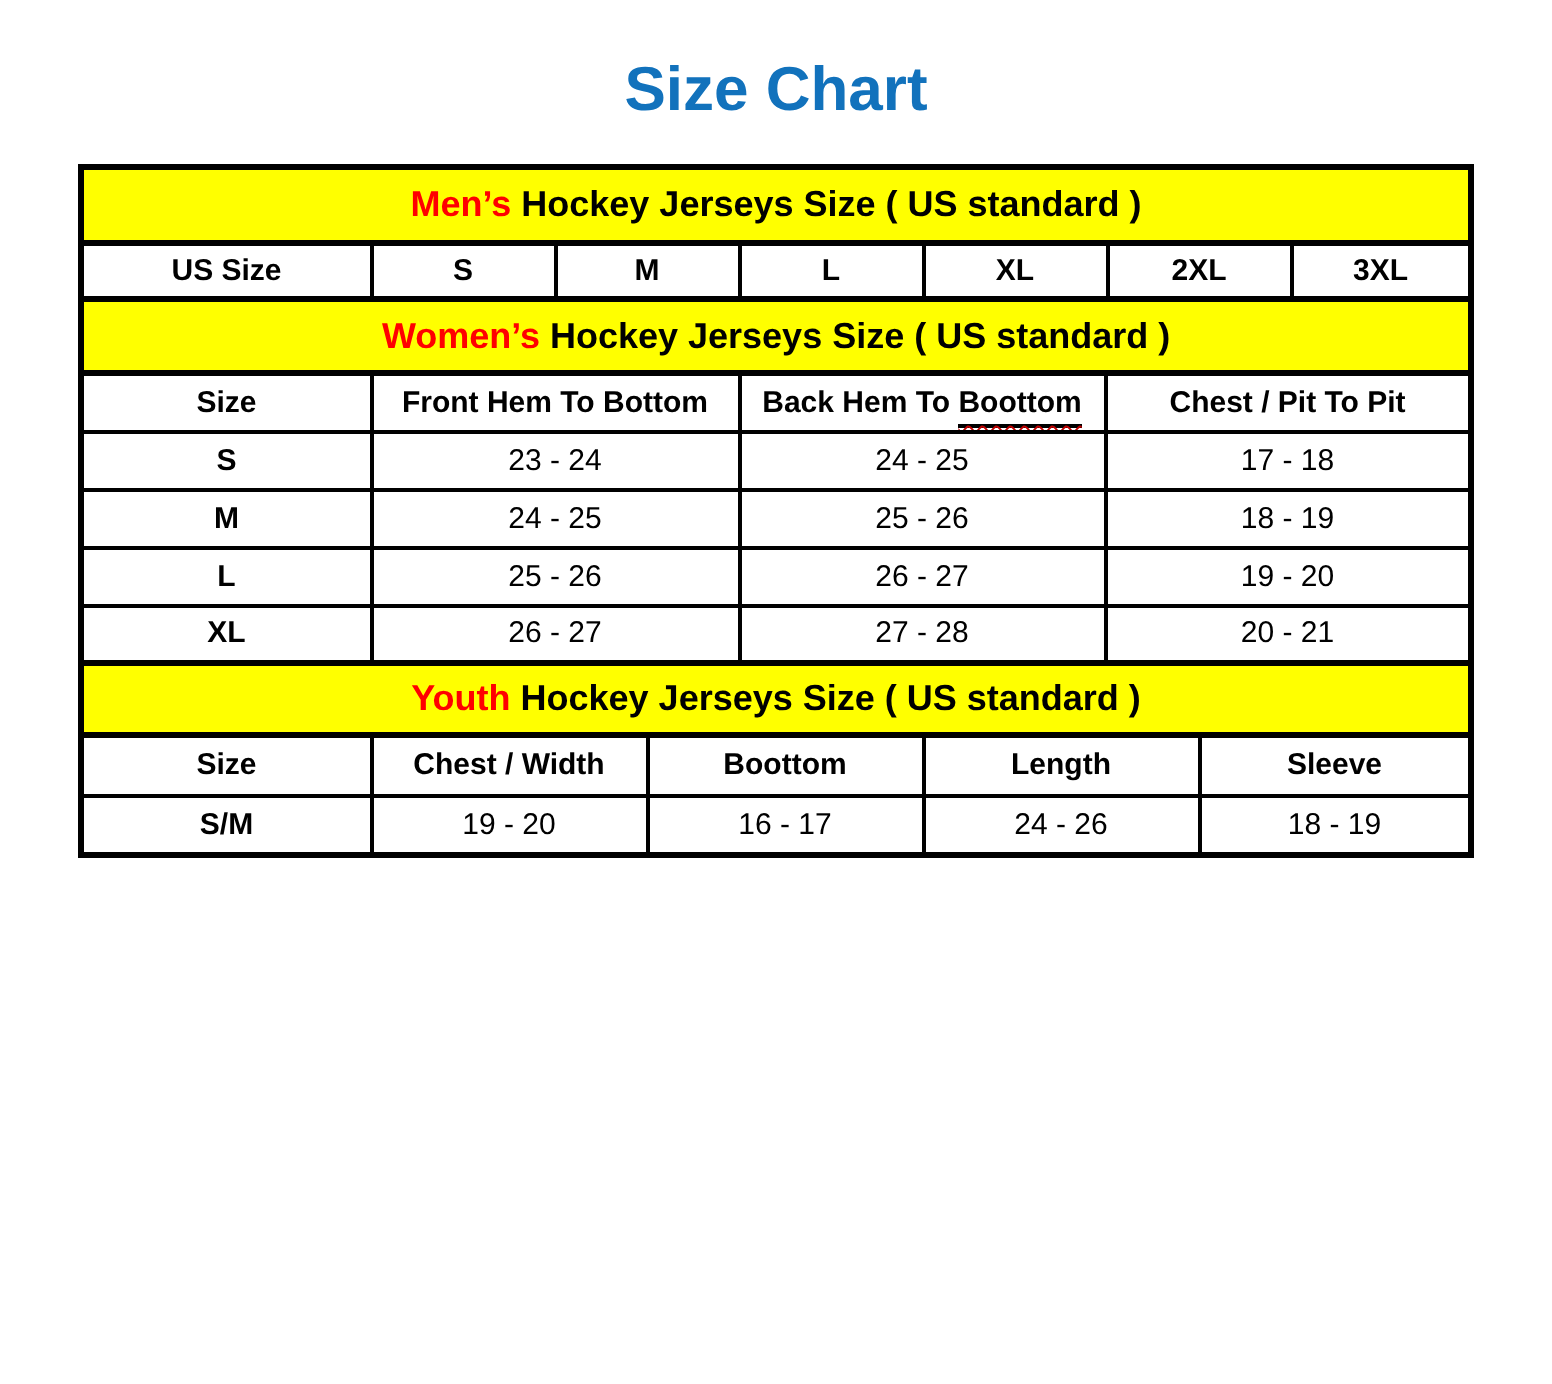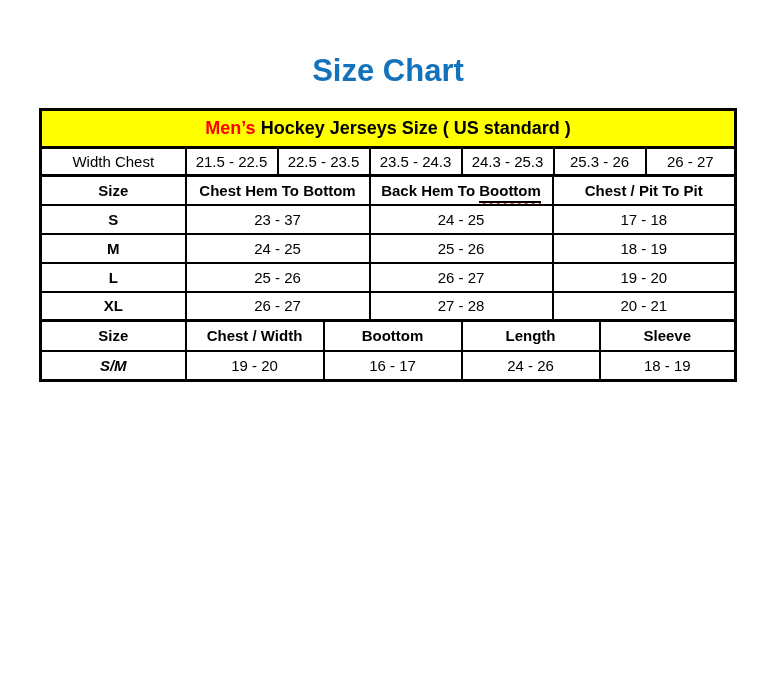--- a/index.html
+++ b/index.html
@@ -11,21 +11,21 @@
   }
   .page {
     position: relative;
     width: 776px;
     height: 692px;
     background: #ffffff;
     overflow: hidden;
   }
   .page-title {
     margin: 0;
-    padding-top: 52px;
+    padding-top: 26px;
     text-align: center;
     color: #1272BC;
     font-size: 31px;
     font-weight: bold;
     line-height: 38px;
   }
   .chart-wrap {
     width: 730px;
     margin-left: 39px;
     margin-top: 18px;
@@ -59,21 +59,21 @@
   .band-highlight { color: #FF0000; }
   .band-rest { color: #000000; }
   tr.col-header-row td { font-weight: bold; }
   table.men-table td { height: 28px; }
   table.men-table tr.band-row td { height: 38px; }
   table.women-table td { height: 29px; }
   table.women-table tr.band-row td { height: 37px; }
   table.women-table td.row-label { font-weight: bold; }
   table.youth-table td { height: 30px; }
   table.youth-table tr.band-row td { height: 36px; }
-  table.youth-table td.row-label { font-weight: bold; font-style: italic; }
+  table.youth-table td.row-label { font-weight: bold; }
   .misspelled {
     border-bottom: 2px solid #000000;
     text-decoration-line: underline;
     text-decoration-style: wavy;
     text-decoration-color: #C00000;
     text-decoration-thickness: 1px;
     text-underline-offset: 6px;
     padding-bottom: 2px;
   }
 </style>
@@ -96,51 +96,57 @@
           <col style="width:92px">
           <col style="width:90px">
       </colgroup>
       <tbody>
         <tr class="band-row">
           <td colspan="7">
             <span class="band-highlight">Men’s</span>
             <span class="band-rest">Hockey Jerseys Size ( US standard )</span>
           </td>
         </tr>
-        <tr>
-          <td class="row-label">Width Chest</td>
-          <td>21.5 - 22.5</td>
-          <td>22.5 - 23.5</td>
-          <td>23.5 - 24.3</td>
-          <td>24.3 - 25.3</td>
-          <td>25.3 - 26</td>
-          <td>26 - 27</td>
+        <tr class="col-header-row">
+          <td>US Size</td>
+          <td>S</td>
+          <td>M</td>
+          <td>L</td>
+          <td>XL</td>
+          <td>2XL</td>
+          <td>3XL</td>
         </tr>
       </tbody>
     </table>
 
     <table class="size-table women-table">
       <colgroup>
         <col style="width:145px">
           <col style="width:184px">
           <col style="width:183px">
           <col style="width:183px">
       </colgroup>
       <tbody>
+        <tr class="band-row">
+          <td colspan="4">
+            <span class="band-highlight">Women’s</span>
+            <span class="band-rest">Hockey Jerseys Size ( US standard )</span>
+          </td>
+        </tr>
         <tr class="col-header-row">
           <td>Size</td>
-          <td>Chest Hem To Bottom</td>
+          <td>Front Hem To Bottom</td>
           <td>
             <span>Back Hem To </span><span class="misspelled">Boottom</span>
           </td>
           <td>Chest / Pit To Pit</td>
         </tr>
         <tr>
           <td class="row-label">S</td>
-          <td>23 - 37</td>
+          <td>23 - 24</td>
           <td>24 - 25</td>
           <td>17 - 18</td>
         </tr>
         <tr>
           <td class="row-label">M</td>
           <td>24 - 25</td>
           <td>25 - 26</td>
           <td>18 - 19</td>
         </tr>
         <tr>
@@ -160,20 +166,26 @@
 
     <table class="size-table youth-table">
       <colgroup>
         <col style="width:145px">
           <col style="width:138px">
           <col style="width:138px">
           <col style="width:138px">
           <col style="width:136px">
       </colgroup>
       <tbody>
+        <tr class="band-row">
+          <td colspan="5">
+            <span class="band-highlight">Youth</span>
+            <span class="band-rest">Hockey Jerseys Size ( US standard )</span>
+          </td>
+        </tr>
         <tr class="col-header-row">
           <td>Size</td>
           <td>Chest / Width</td>
           <td>Boottom</td>
           <td>Length</td>
           <td>Sleeve</td>
         </tr>
         <tr>
           <td class="row-label">S/M</td>
           <td>19 - 20</td>

